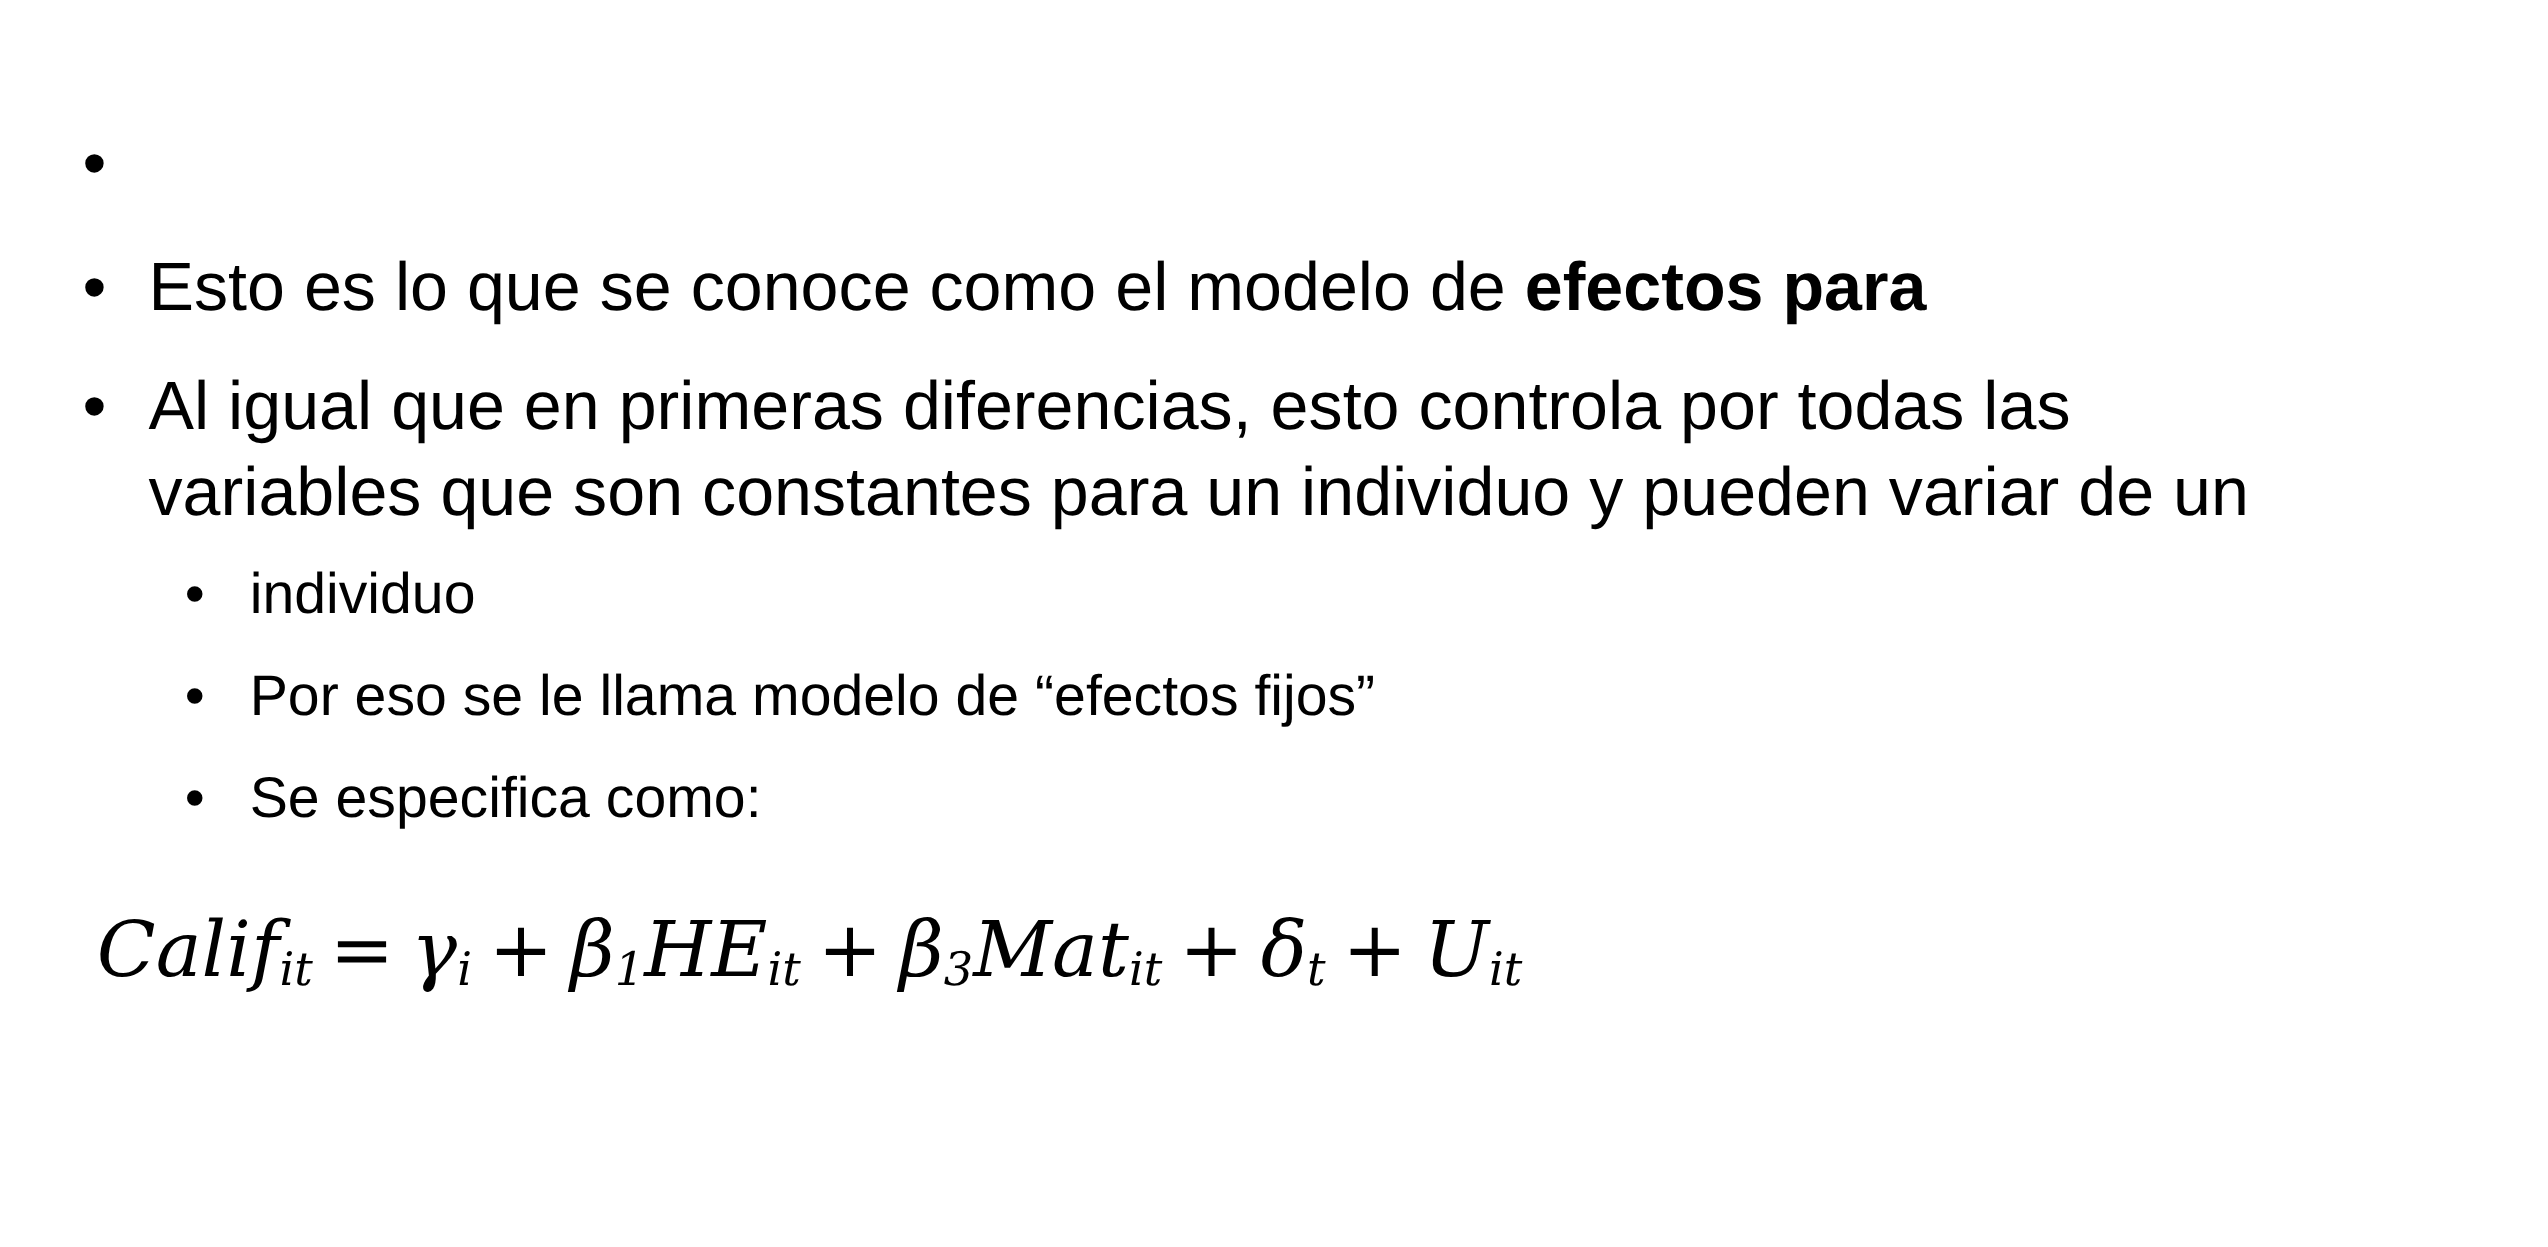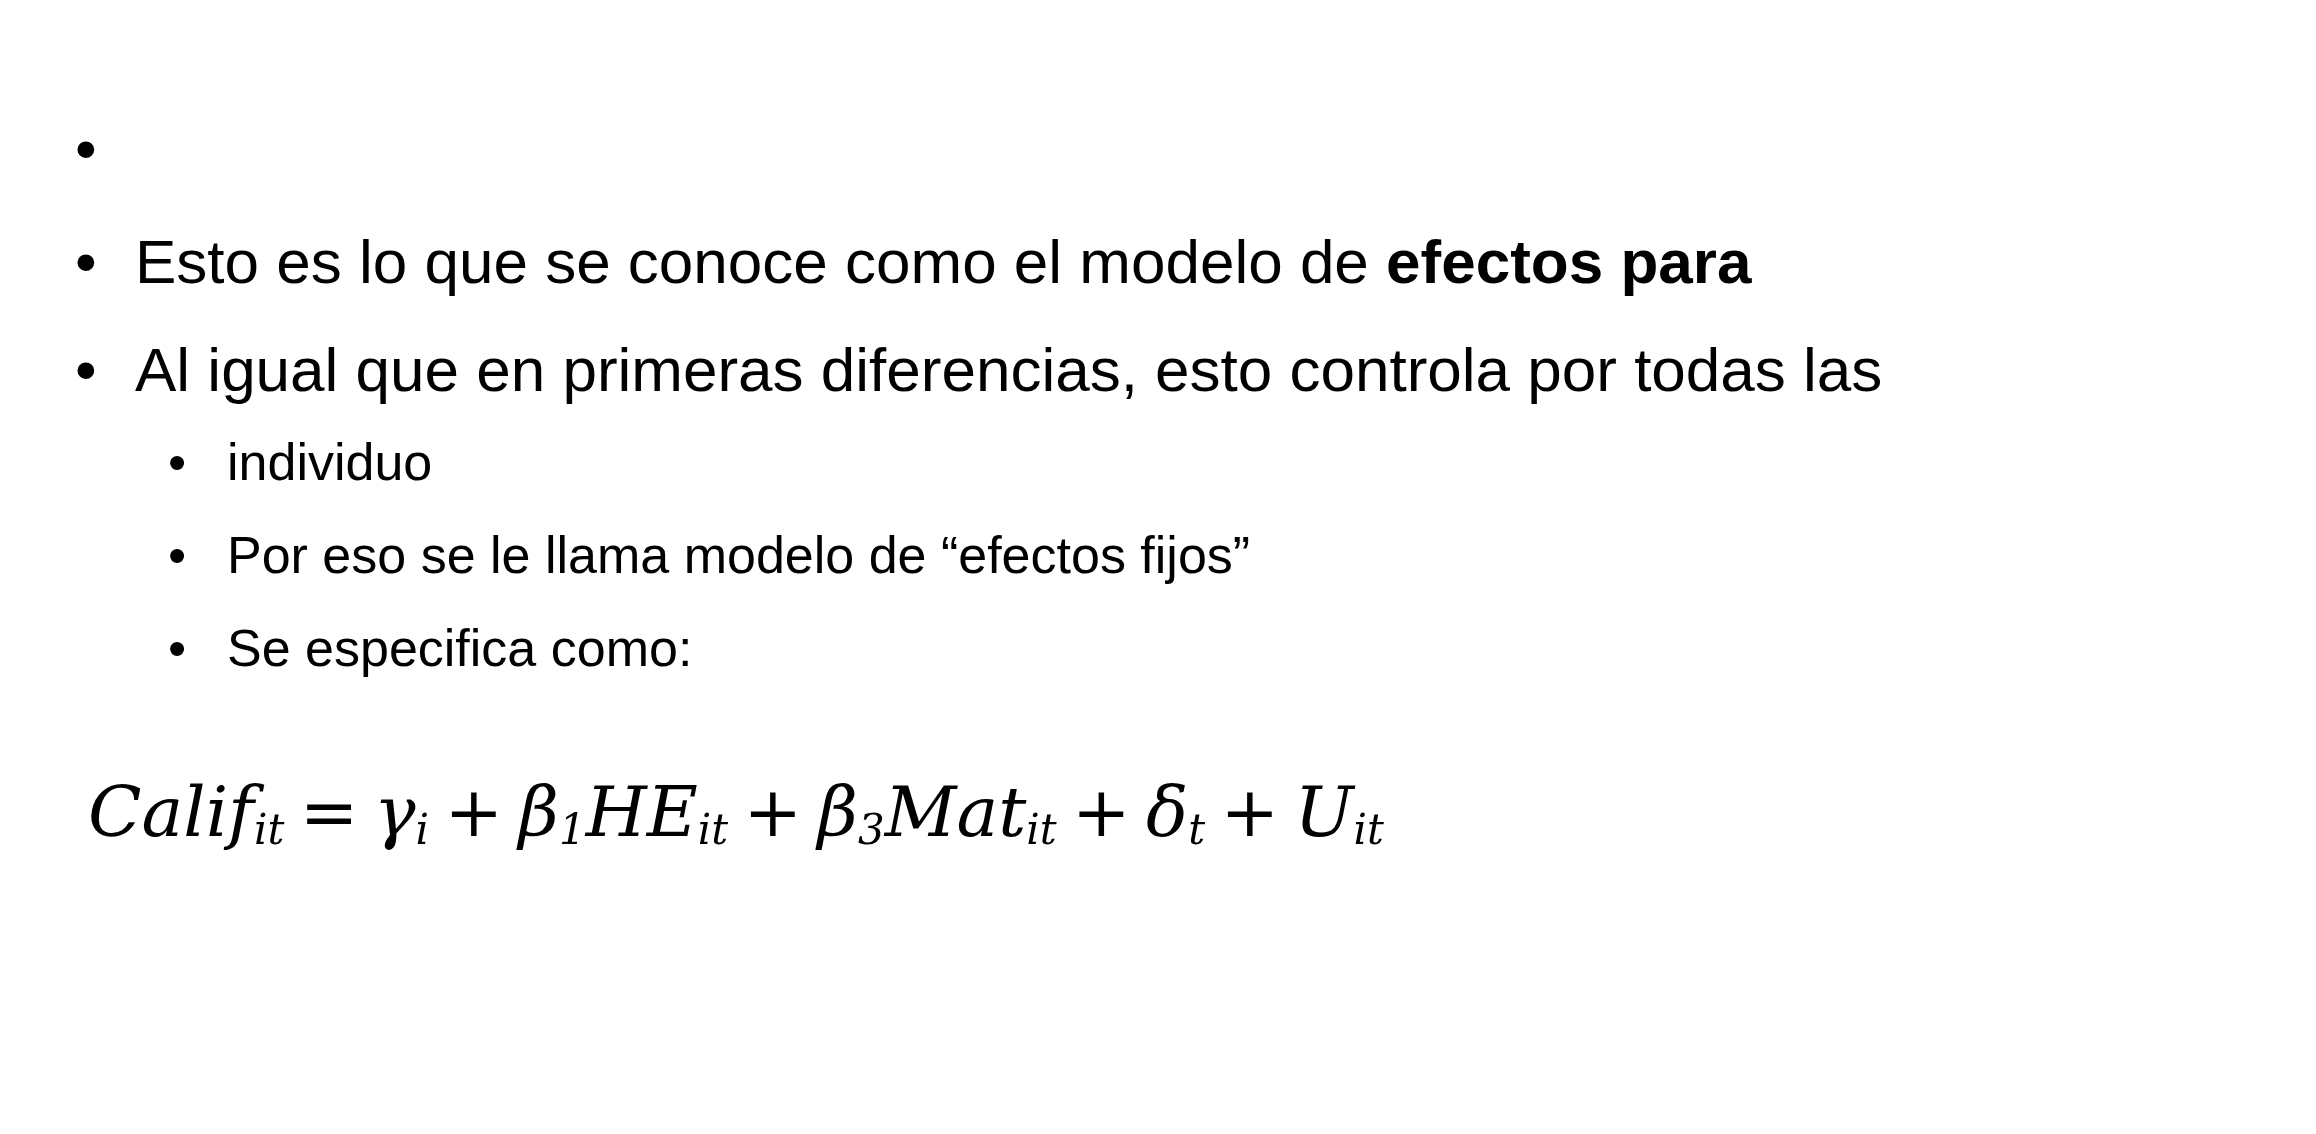--- a/index.html
+++ b/index.html
@@ -66,21 +66,21 @@
   }
   .sub-item .marker {
     flex: none;
     width: 59px;
   }
   .sub-item + .sub-item {
     margin-top: 30px;
   }
   
   .formula {
-    margin-top: 89px;
+    margin-top: 62px;
     padding-left: 13px;
     font-family: "DejaVu Serif", serif;
     font-style: italic;
     font-size: 70px;
     line-height: 86px;
     white-space: nowrap;
   }
   .formula sub {
     font-size: 0.6em;
     font-style: italic;
@@ -109,20 +109,21 @@
     <span class="marker">•</span>
     <span class="bullet-text">
       <span class="line"><span>Esto es lo que se conoce como el modelo de </span><span class="bold">efectos para</span></span>
     </span>
   </div>
 
   <div class="bullet-item" id="bullet-3">
     <span class="marker">•</span>
     <span class="bullet-text">
       <span class="line">Al igual que en primeras diferencias, esto controla por todas las</span>
+      <span class="line">variables que son constantes para un individuo y pueden variar de un</span>
     </span>
   </div>
 
   <div class="sub-list">
 
     <div class="sub-item">
       <span class="marker">•</span>
       <span class="bullet-text">
         <span class="line">individuo</span>
       </span>

